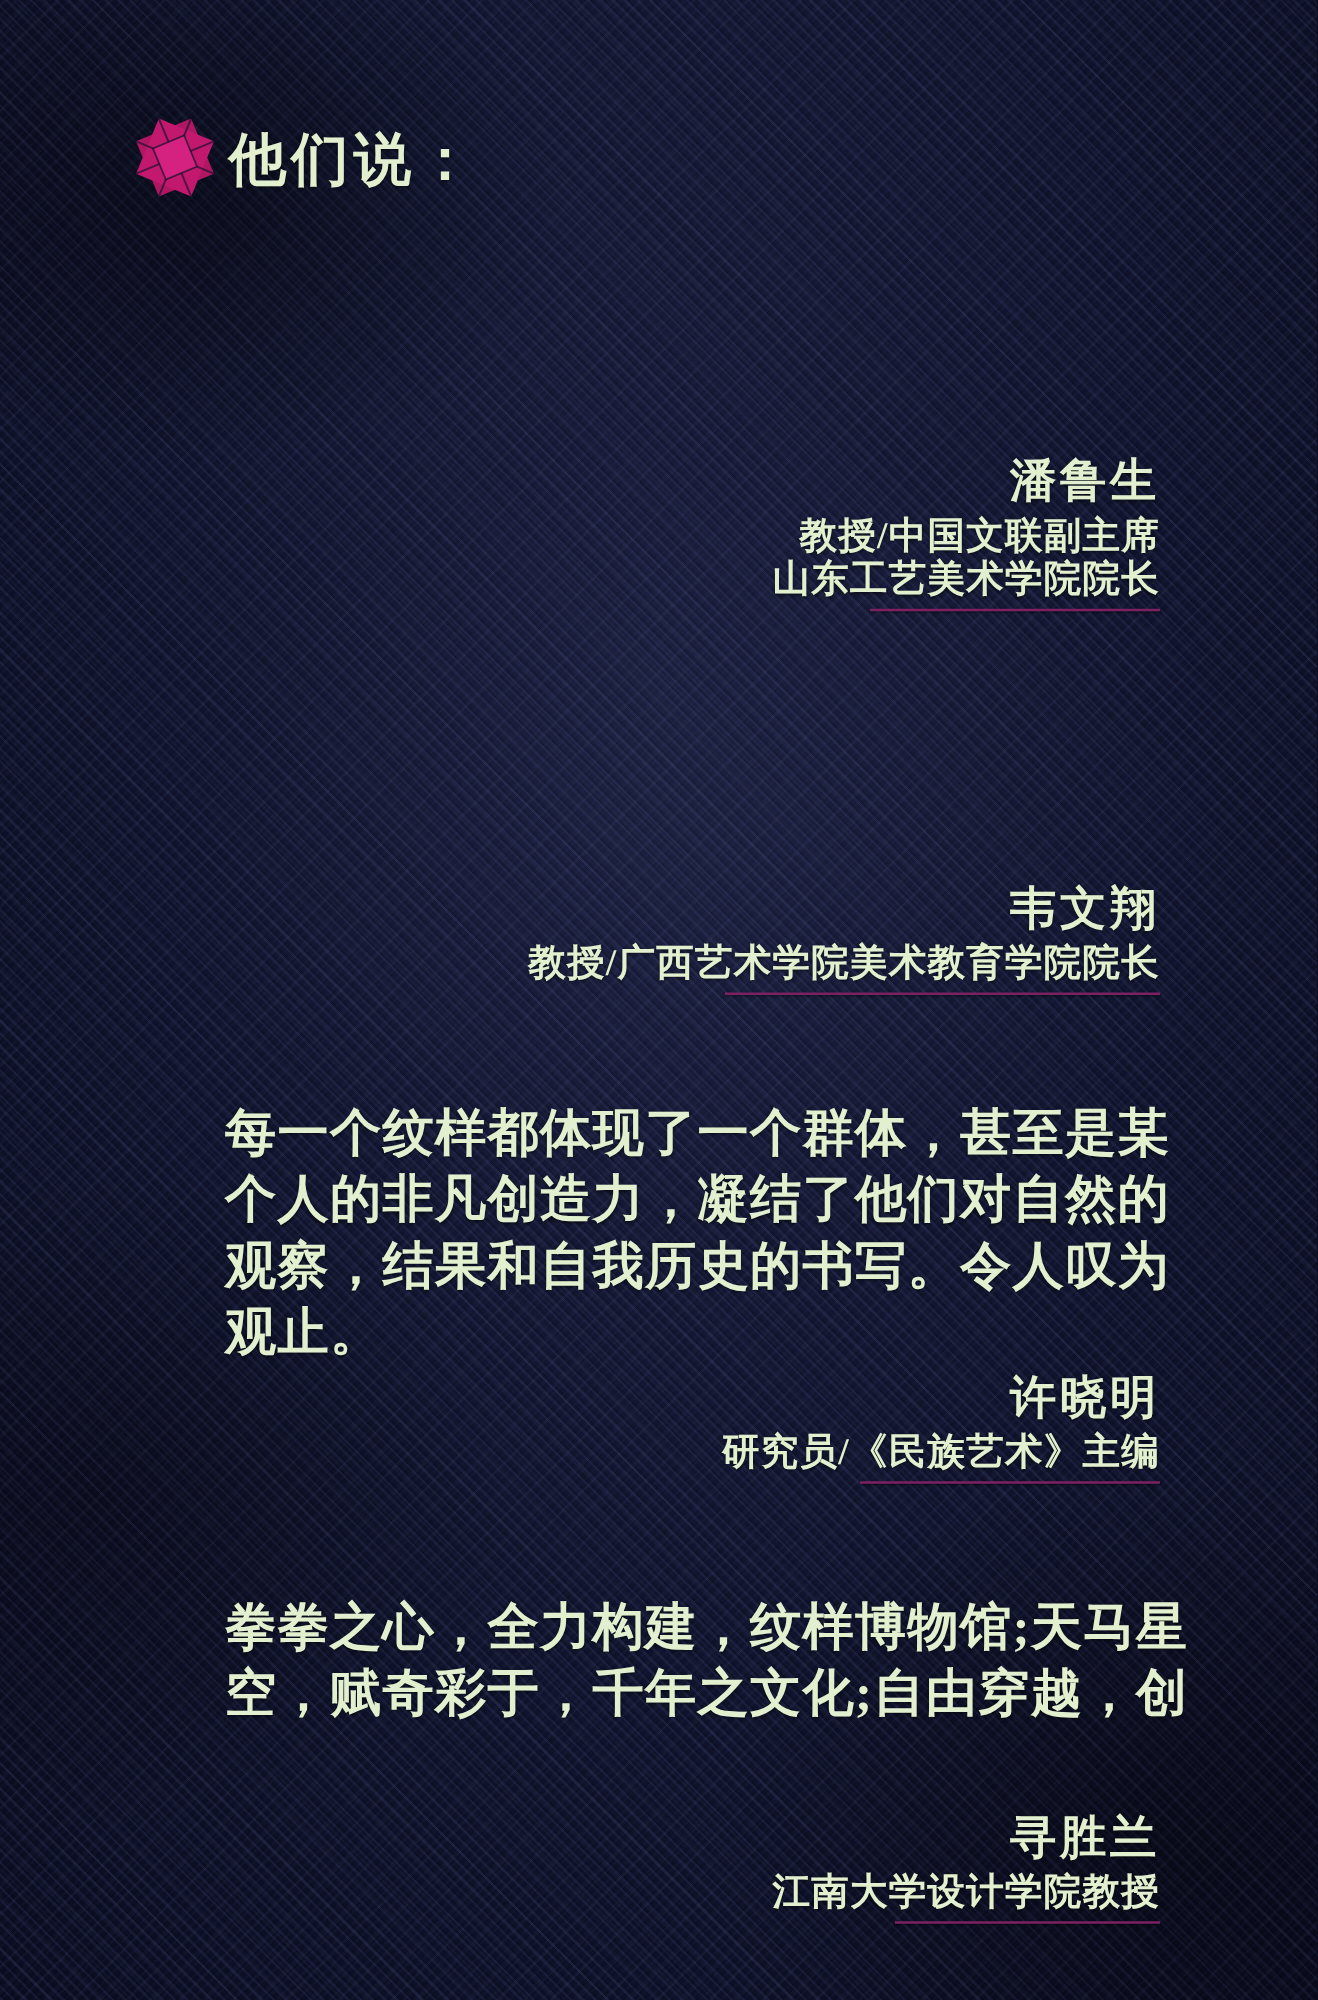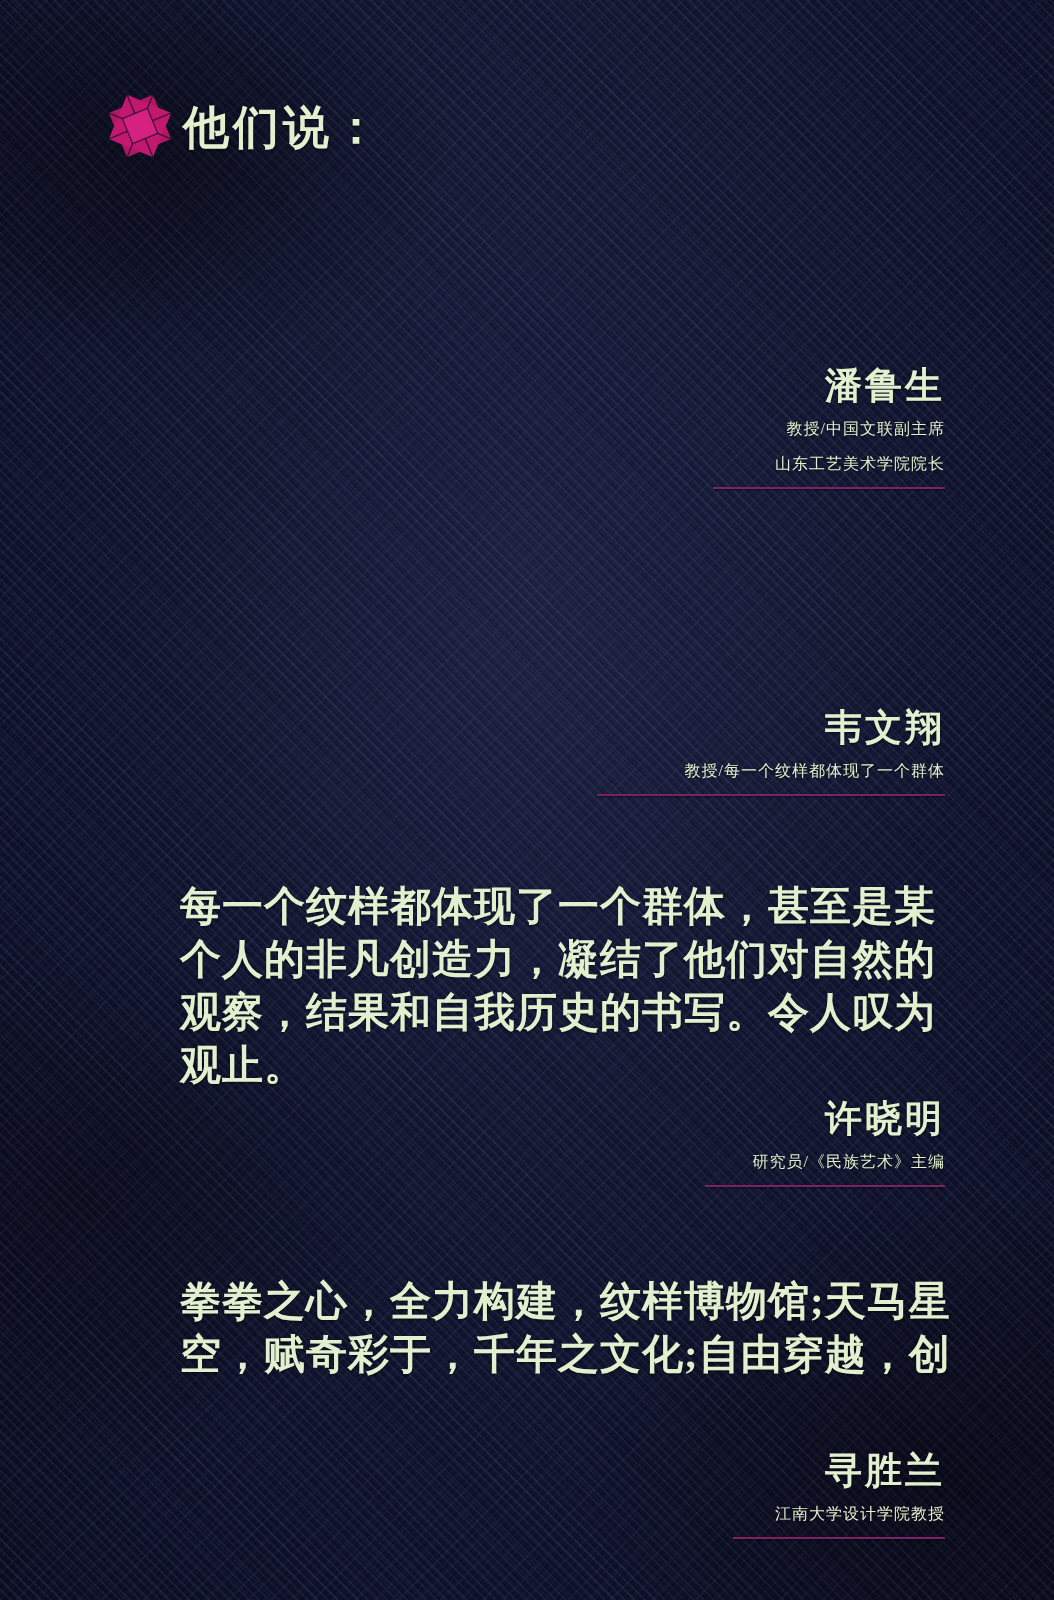--- a/index.html
+++ b/index.html
@@ -48,29 +48,29 @@
     letter-spacing:1px;
     text-shadow:0 1px 3px rgba(0,0,0,0.6);
   }
   .quote .qline { white-space:nowrap; }
   .q1 { top:183px; }
   .q2 { top:566px; }
   .q3 { top:880px; }
   .q4 { top:1275px; }
 
   .attrib {
-    right:109px; text-align:right;
+    right:126px; text-align:right;
     text-shadow:0 1px 3px rgba(0,0,0,0.6);
   }
   .attrib .name {
     font-size:37px; line-height:46px; font-weight:700;
     letter-spacing:3px; margin-bottom:2px; white-space:nowrap;
   }
   .attrib .title {
-    font-size:16px; line-height:35px; font-weight:400;
+    font-size:30px; line-height:35px; font-weight:700;
     letter-spacing:1px; white-space:nowrap;
   }
   .attrib .rule {
     height:2px; background:#7c2161; margin-top:6px; margin-left:auto;
     box-shadow:0 1px 2px rgba(0,0,0,0.5);
   }
   .a1 { top:363px; }  .a1 .rule { width:232px; }
   .a2 { top:705px;margin-left:12px; }  .a2 .rule { width:348px; }
   .a3 { top:1096px; } .a3 .rule { width:240px; }
   .a4 { top:1448px; } .a4 .rule { width:212px; }
@@ -93,21 +93,21 @@
 
   <div class="layer attrib a1">
     <div class="name">潘鲁生</div>
     <div class="title">教授/中国文联副主席</div>
     <div class="title">山东工艺美术学院院长</div>
     <div class="rule"></div>
   </div>
 
   <div class="layer attrib a2">
     <div class="name">韦文翔</div>
-    <div class="title">教授/每一个纹样都体现了一个群体</div>
+    <div class="title">教授/广西艺术学院美术教育学院院长</div>
     <div class="rule"></div>
   </div>
 
   <div class="layer quote q3">
     <div class="qline">每一个纹样都体现了一个群体，甚至是某</div>
     <div class="qline">个人的非凡创造力，凝结了他们对自然的</div>
     <div class="qline">观察，结果和自我历史的书写。令人叹为</div>
     <div class="qline">观止。</div>
   </div>
   <div class="layer attrib a3">

